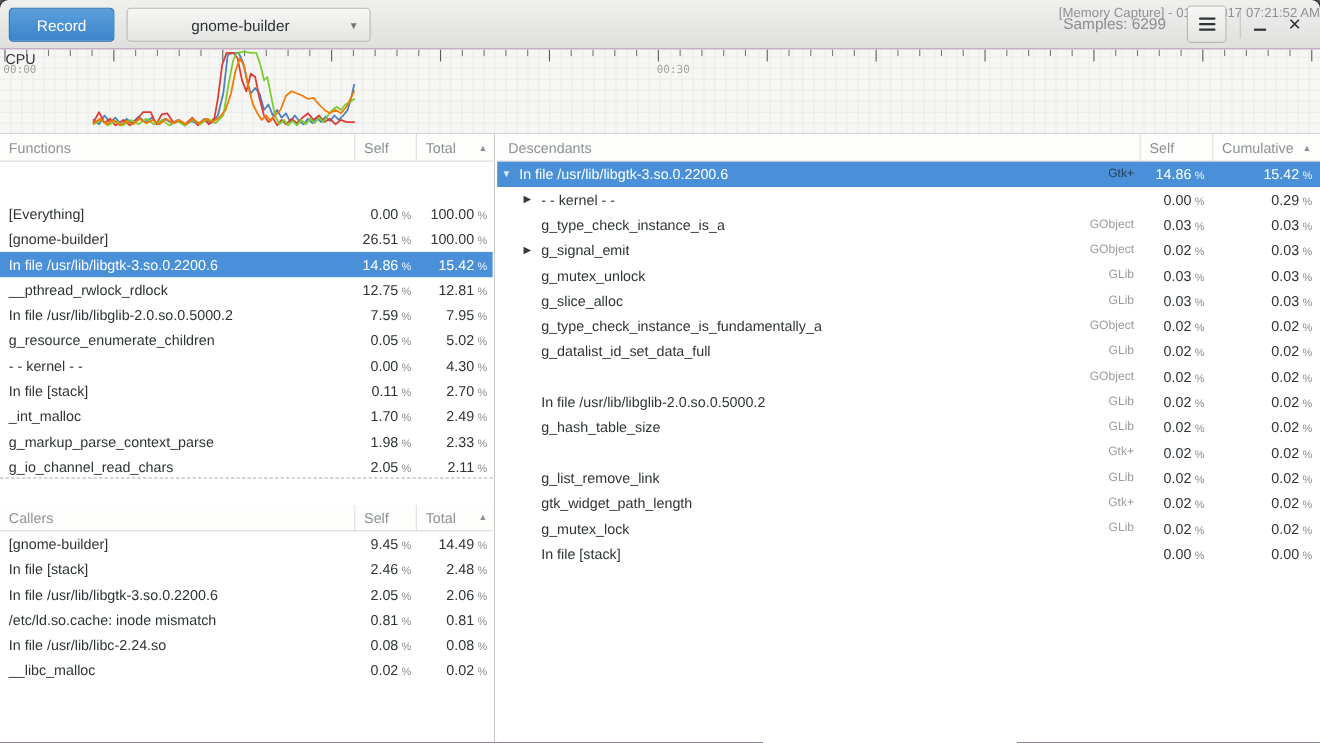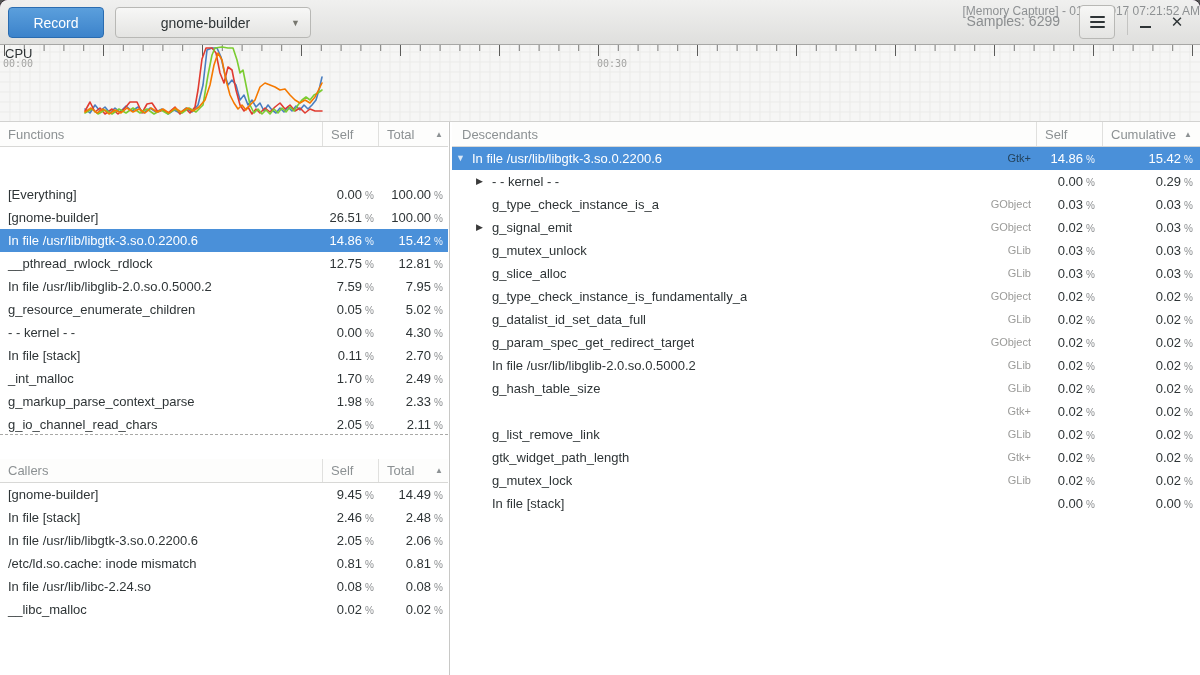--- a/index.html
+++ b/index.html
@@ -20,21 +20,21 @@
   .btn {
     height:31px; border-radius:4px; border:1px solid #b8b8b5;
     background: linear-gradient(to bottom, #f7f7f6, #e4e4e2);
     color:#2e3436; font-size:14px; display:flex; align-items:center; justify-content:center;
   }
   .record-btn {
     position:absolute; left:8px; top:7px; width:96px;
     background: linear-gradient(to bottom, #5b9fdc, #3c83cb);
     border:1px solid #2a6cb0; color:#fff;
   }
-  .process-btn { position:absolute; left:115px; top:7px; width:196px; padding:0 10px; }
+  .process-btn { position:absolute; left:115px; top:7px; width:222px; padding:0 10px; }
   .process-btn .lbl { flex:1; text-align:center; }
   .drop-arrow { font-size:9px; color:#77776f; margin-left:6px; }
   .titlebox { position:absolute; left:0; right:0; top:4px; text-align:center; pointer-events:none; }
   .title { font-size:14px; font-weight:bold; color:#2d3234; line-height:20px; }
   .subtitle { font-size:12px; color:#8e9193; line-height:15px;text-align:right; }
   .samples { position:absolute; right:140px; top:13px; font-size:14px; color:#8b8e90; }
   .menu-btn { position:absolute; right:85px; top:5px; width:36px; height:34px; flex-direction:column; gap:3px; }
   .menu-btn .bar { width:15px; height:2px; background:#2e3436; border-radius:1px; }
   .hb-sep { position:absolute; right:72px; top:10px; width:1px; height:25px; background:#c4c4c2; }
   .min-btn { position:absolute; right:42px; top:8px; width:26px; height:28px; display:flex; align-items:flex-end; justify-content:center; padding-bottom:8px; }
@@ -518,21 +518,20 @@
               <span class="expander"></span>
               <span class="fn">g_datalist_id_set_data_full</span>
               <span class="badge">GLib</span>
             </div>
             <div class="c num d-self">0.02<span class="pct">%</span></div>
             <div class="c num d-cum">0.02<span class="pct">%</span></div>
           </div>
           <div class="trow">
             <div class="c d-name" style="padding-left:24px">
               <span class="expander"></span>
-              <span class="fn">g_param_spec_get_redirect_target</span>
               <span class="badge">GObject</span>
             </div>
             <div class="c num d-self">0.02<span class="pct">%</span></div>
             <div class="c num d-cum">0.02<span class="pct">%</span></div>
           </div>
           <div class="trow">
             <div class="c d-name" style="padding-left:24px">
               <span class="expander"></span>
               <span class="fn">In file /usr/lib/libglib-2.0.so.0.5000.2</span>
               <span class="badge">GLib</span>

